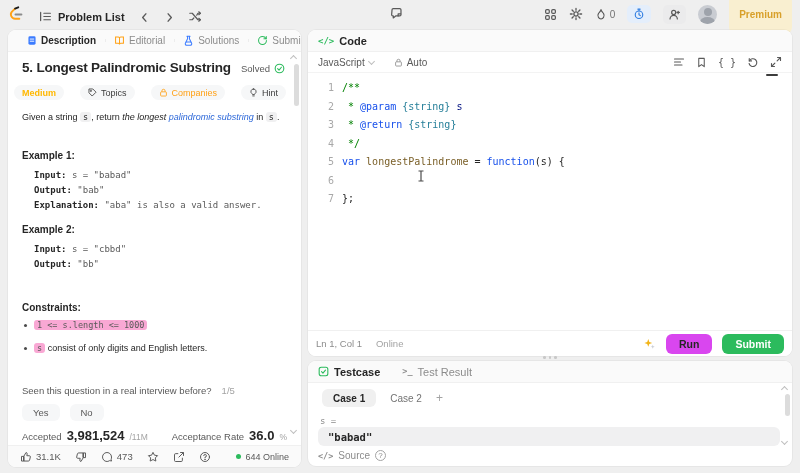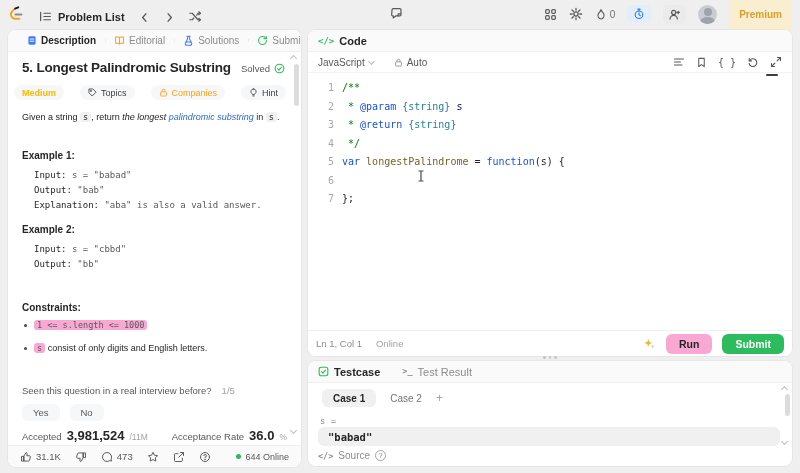--- a/index.html
+++ b/index.html
@@ -41,21 +41,21 @@
   .chips{position:absolute;left:6px;top:33px;display:flex;gap:16px}
   .chip{display:flex;align-items:center;gap:4px;background:#f6f7f8;border-radius:9px;padding:2.5px 8px;font-size:9px;color:#3c3c3c;cursor:pointer}
   .chip.diff{color:#ffb800;font-weight:700}
   .chip.comp{color:#ffa116}
   .stmt{position:absolute;left:14px;top:60px;font-size:9px;color:#262626;white-space:nowrap}
   .stmt i{font-style:italic}
   .stmt a{color:#2d68d9;font-style:italic;text-decoration:none;cursor:pointer}
   code.pill{font-family:"DejaVu Sans Mono","Liberation Mono",monospace;font-size:8.5px;background:#f0f0f1;border-radius:3px;padding:0 3px;color:#262626}
   .exh{position:absolute;left:14px;font-size:10px;font-weight:700}
   .exblock{position:absolute;left:26px;font-family:"DejaVu Sans Mono","Liberation Mono",monospace;font-size:9px;line-height:15px;color:#595959;white-space:pre}
-  .exblock b{color:#262626;font-weight:400}
+  .exblock b{color:#262626;font-weight:700}
   .consh{position:absolute;left:14px;font-size:10px;font-weight:700}
   .bullet{position:absolute;left:16px;display:flex;align-items:center;gap:7px;font-size:9px;color:#262626}
   .bullet:before{content:"";width:3px;height:3px;border-radius:50%;background:#4b4b4b;flex:none}
   .bullet code{font-family:"DejaVu Sans Mono","Liberation Mono",monospace;font-size:8.5px;background:#f9a8d4;border-radius:3px;padding:0 3px;color:#595959}
   .survey{position:absolute;left:14px;top:333px;font-size:9.5px;color:#595959;display:flex;gap:10px}
   .survey .prog{color:#a3a3a3}
   .yesno{position:absolute;left:14px;top:352px;display:flex;gap:10px}
   .yn{font-size:9.5px;color:#595959;background:#f6f7f8;border:none;border-radius:6px;padding:3px 11px;cursor:pointer;font-family:inherit}
   .stats{position:absolute;left:14px;top:376px;display:flex;align-items:baseline;gap:5px;white-space:nowrap}
   .stats .lab{font-size:9.5px;color:#595959}
@@ -89,21 +89,21 @@
   .tk-type{color:#267f99}
   .tk-keyword{color:#1750eb}
   .tk-func{color:#795e26}
   .tk-plain{color:#262626}
   .tk-var{color:#001080}
   .cursorbeam{position:absolute;left:109px;top:97px;color:#4b4b4b}
   .statusbar{position:absolute;left:0;right:0;bottom:0;height:26px;border-top:1px solid #f0f0f0;background:#fff;display:flex;align-items:center;padding:0 8px;gap:8px}
   .pos{font-size:9.5px;color:#8c8c8c}
   .saved{font-size:9.5px;color:#a3a3a3;margin-left:6px}
   .sb-right{margin-left:auto;display:flex;align-items:center;gap:10px}
-  .runbtn{font-family:inherit;font-size:10.5px;font-weight:700;color:#262626;background:#f9a8d4;border:none;border-radius:6px;padding:4px 13px;cursor:pointer}
+  .runbtn{font-family:inherit;font-size:10.5px;font-weight:700;color:#262626;background:#d946ef;border:none;border-radius:6px;padding:4px 13px;cursor:pointer}
   .submitbtn{font-family:inherit;font-size:10.5px;font-weight:700;color:#fff;background:#2cbb5d;border:none;border-radius:6px;padding:4px 13px;cursor:pointer}
 
   
   #testp{left:308px;top:361px;width:484px;height:105px}
   .ttab{display:flex;gap:5px;font-size:11px;cursor:pointer}
   .ttab.active{color:#262626;font-weight:700}
   .ttab.idle{color:#8c8c8c;margin-left:16px}
   .term{font-family:"DejaVu Sans Mono",monospace;font-size:8.5px;color:#8c8c8c;font-weight:700}
   .caserow{position:absolute;left:14px;top:28px;display:flex;align-items:center;gap:14px}
   .casepill{font-size:10px;font-weight:700;color:#262626;background:#f0f0f0;border-radius:6px;padding:3.5px 11px;cursor:pointer}

